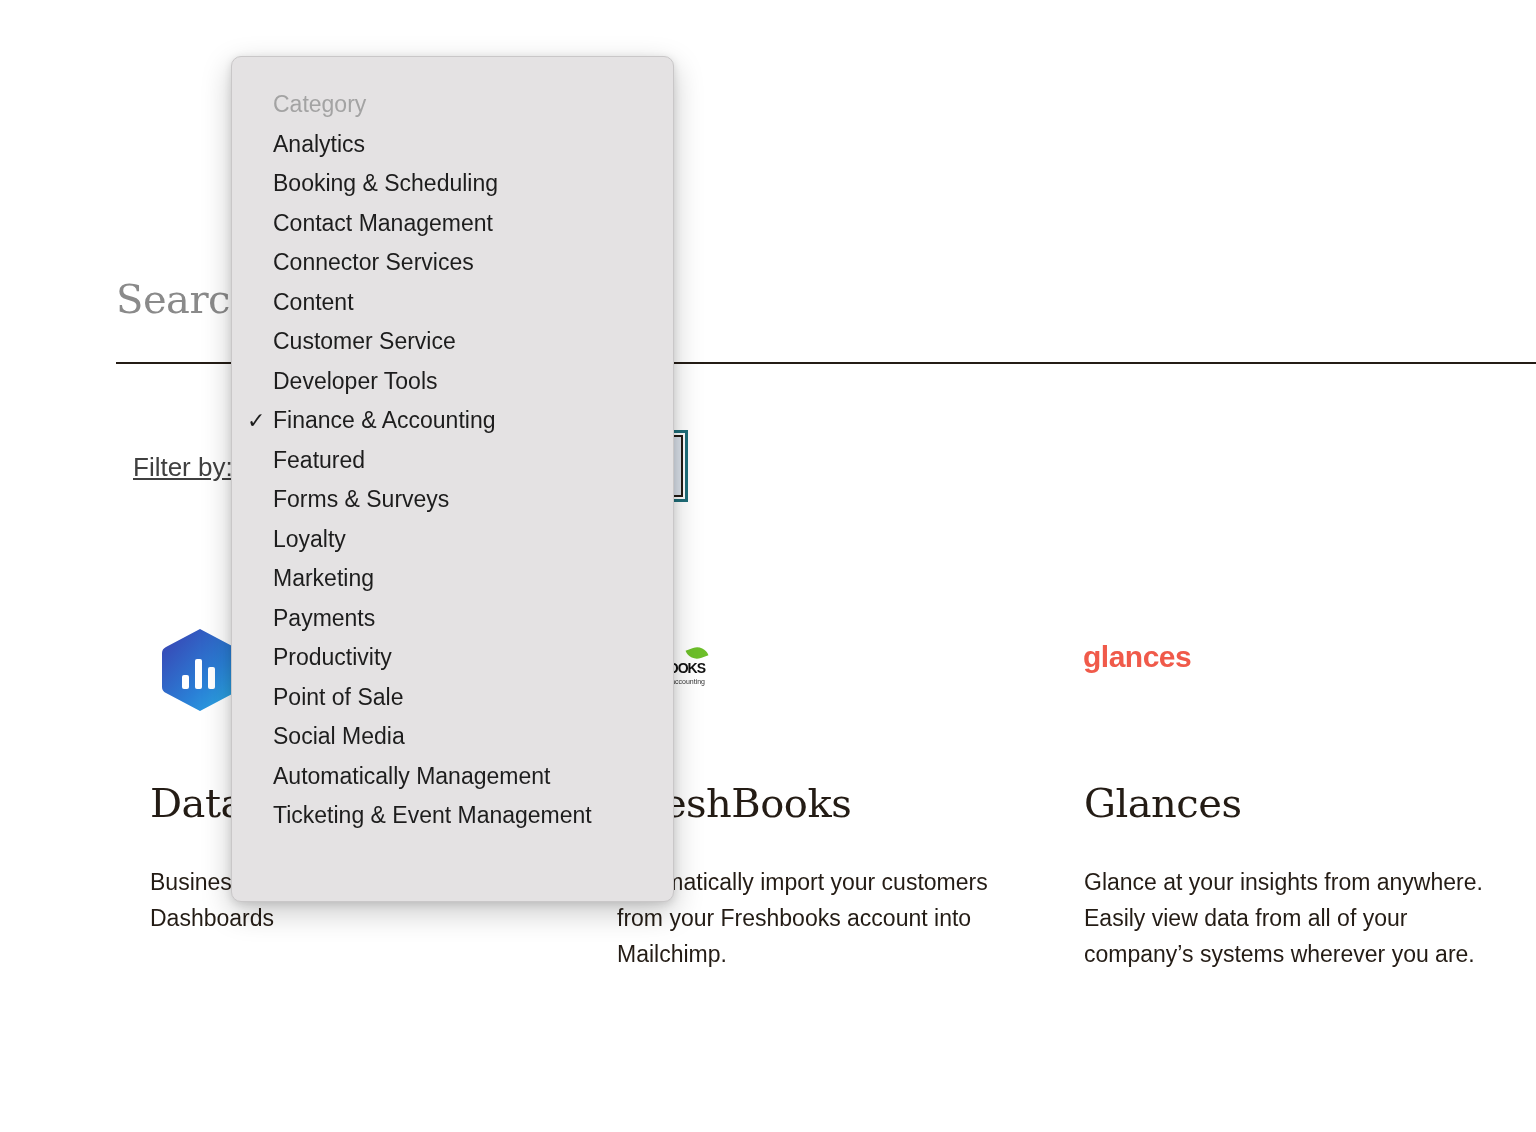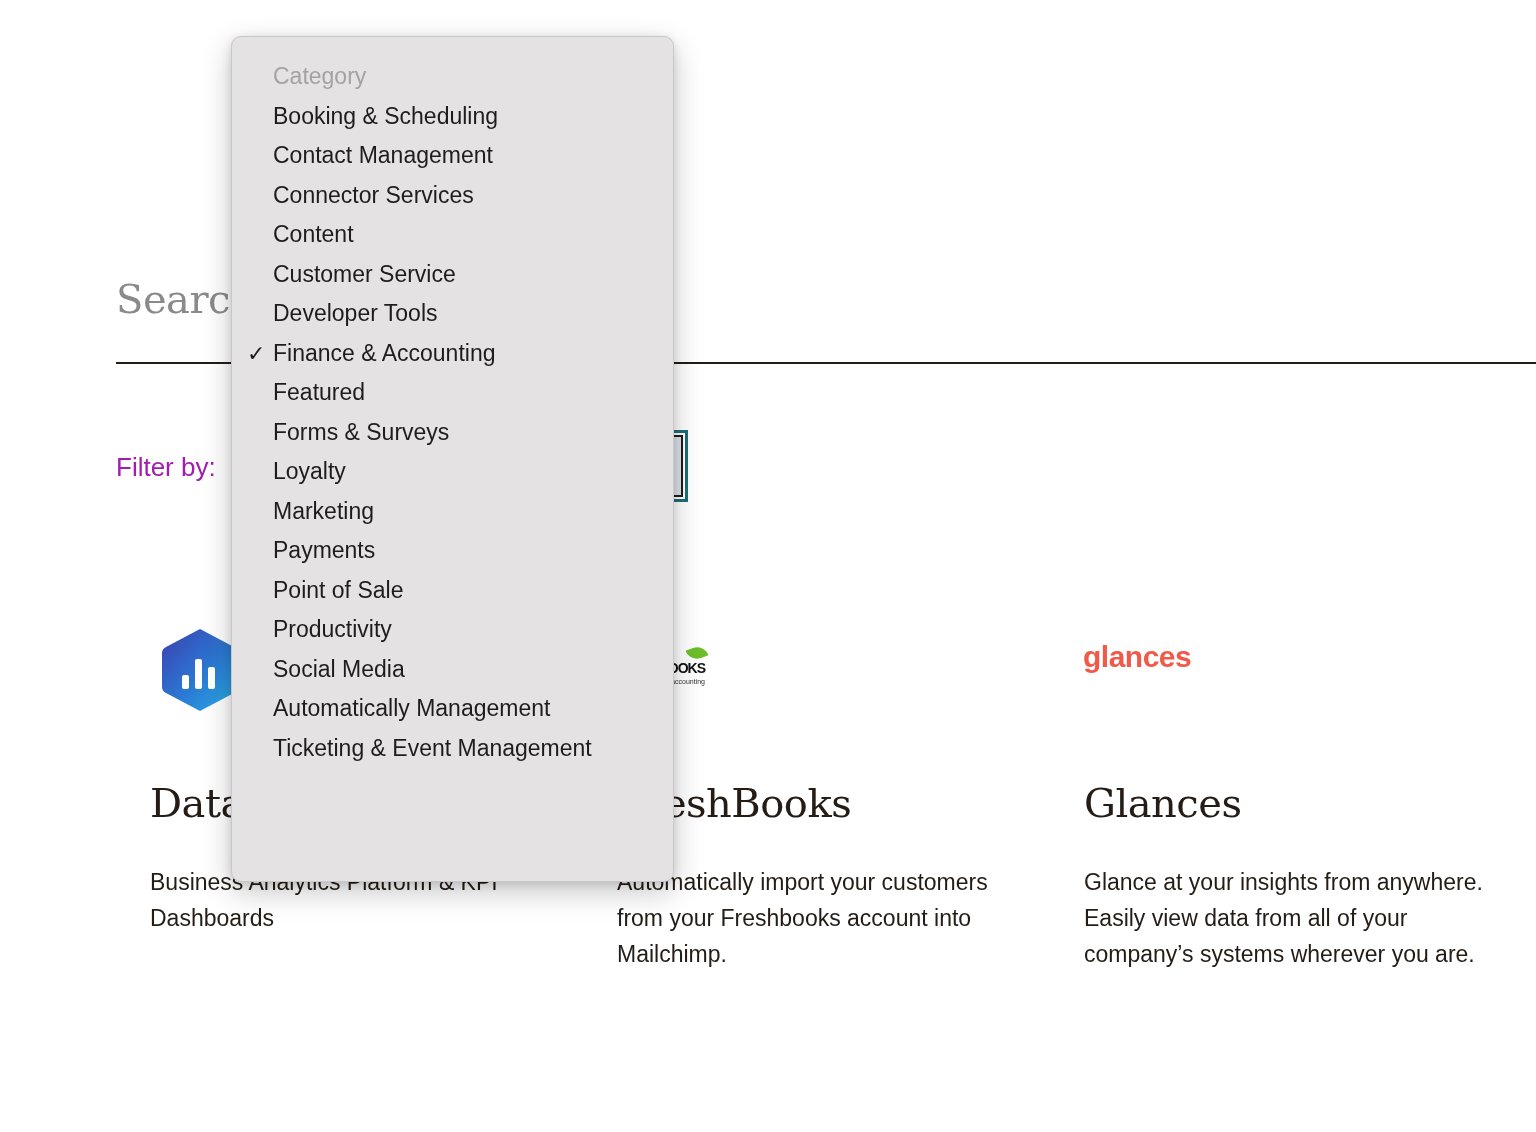--- a/index.html
+++ b/index.html
@@ -11,22 +11,22 @@
     .search-label {
       position: absolute; left: 116px; top: 276px;
       font-family: "DejaVu Serif", serif; font-size: 40px; color: #8a8a8a;
       letter-spacing: -0.5px;
     }
     .search-line {
       position: absolute; left: 116px; top: 362px; width: 1420px; height: 2px;
       background: #241c15;
     }
     .filter-label {
-      position: absolute; left: 116px; top: 452px;
-      font-size: 26px; color: #a21caf;
+      position: absolute; left: 133px; top: 452px;
+      font-size: 26px; color: #404040; text-decoration: underline;
     }
     .filter-select {
       position: absolute; left: 600px; top: 430px; width: 88px; height: 72px;
       border: 3px solid #1f6e79; box-sizing: border-box; background: #ffffff;
       padding: 2px;
     }
     .filter-select-inner {
       width: 100%; height: 100%; box-sizing: border-box;
       border: 2px solid #241c15; background: #dce3ec;
     }
@@ -53,25 +53,25 @@
       color: #111; letter-spacing: -1px;
     }
     .fb-sub {
       position: absolute; right: 10px; top: 33px; font-size: 7px; color: #333;
     }
     .fb-leaf {
       position: absolute; right: 8px; top: 2px; width: 20px; height: 12px;
       background: #6dbf2a; border-radius: 0 12px 0 12px; transform: rotate(-20deg);
     }
     .dropdown {
-      position: absolute; left: 231px; top: 36px; width: 443px; height: 846px;
+      position: absolute; left: 231px; top: 56px; width: 443px; height: 846px;
       background: #e4e2e3; border-radius: 10px;
       border: 1px solid #c9c7c8; box-sizing: border-box;
       box-shadow: 0 10px 30px rgba(0,0,0,0.22), 0 2px 8px rgba(0,0,0,0.12);
-      padding-top: 20px;
+      padding-top: 28px;
     }
     .dropdown-item {
       position: relative; height: 39.5px; line-height: 39.5px;
       padding-left: 41px; font-size: 23px; color: #1d1d1d; white-space: nowrap;
     }
     .dropdown-item.header { color: #a3a3a3; }
     .check-icon {
       position: absolute; left: 15px; top: 0; font-size: 22px; color: #1d1d1d;
     }
   </style>
@@ -119,31 +119,32 @@
   <div class="card-desc">Automatically import your customers from your Freshbooks account into Mailchimp.</div>
 </div>
 <div class="card card-3">
   <h2 class="card-title">Glances</h2>
   <div class="card-desc">Glance at your insights from anywhere. Easily view data from all of your company’s systems wherever you are.</div>
 </div>
 
 <div class="dropdown">
   <div class="dropdown-item header">Category</div>
   <div id="dropdown-items">
+      <div class="dropdown-item"><span>Analytics</span></div>
       <div class="dropdown-item"><span>Booking &amp; Scheduling</span></div>
       <div class="dropdown-item"><span>Contact Management</span></div>
       <div class="dropdown-item"><span>Connector Services</span></div>
       <div class="dropdown-item"><span>Content</span></div>
       <div class="dropdown-item"><span>Customer Service</span></div>
       <div class="dropdown-item"><span>Developer Tools</span></div>
       <div class="dropdown-item"><span class="check-icon">✓</span><span>Finance &amp; Accounting</span></div>
       <div class="dropdown-item"><span>Featured</span></div>
       <div class="dropdown-item"><span>Forms &amp; Surveys</span></div>
       <div class="dropdown-item"><span>Loyalty</span></div>
       <div class="dropdown-item"><span>Marketing</span></div>
       <div class="dropdown-item"><span>Payments</span></div>
+      <div class="dropdown-item"><span>Productivity</span></div>
       <div class="dropdown-item"><span>Point of Sale</span></div>
-      <div class="dropdown-item"><span>Productivity</span></div>
       <div class="dropdown-item"><span>Social Media</span></div>
       <div class="dropdown-item"><span>Automatically Management</span></div>
       <div class="dropdown-item"><span>Ticketing &amp; Event Management</span></div>
     </div>
 </div>
 
 </body></html>

